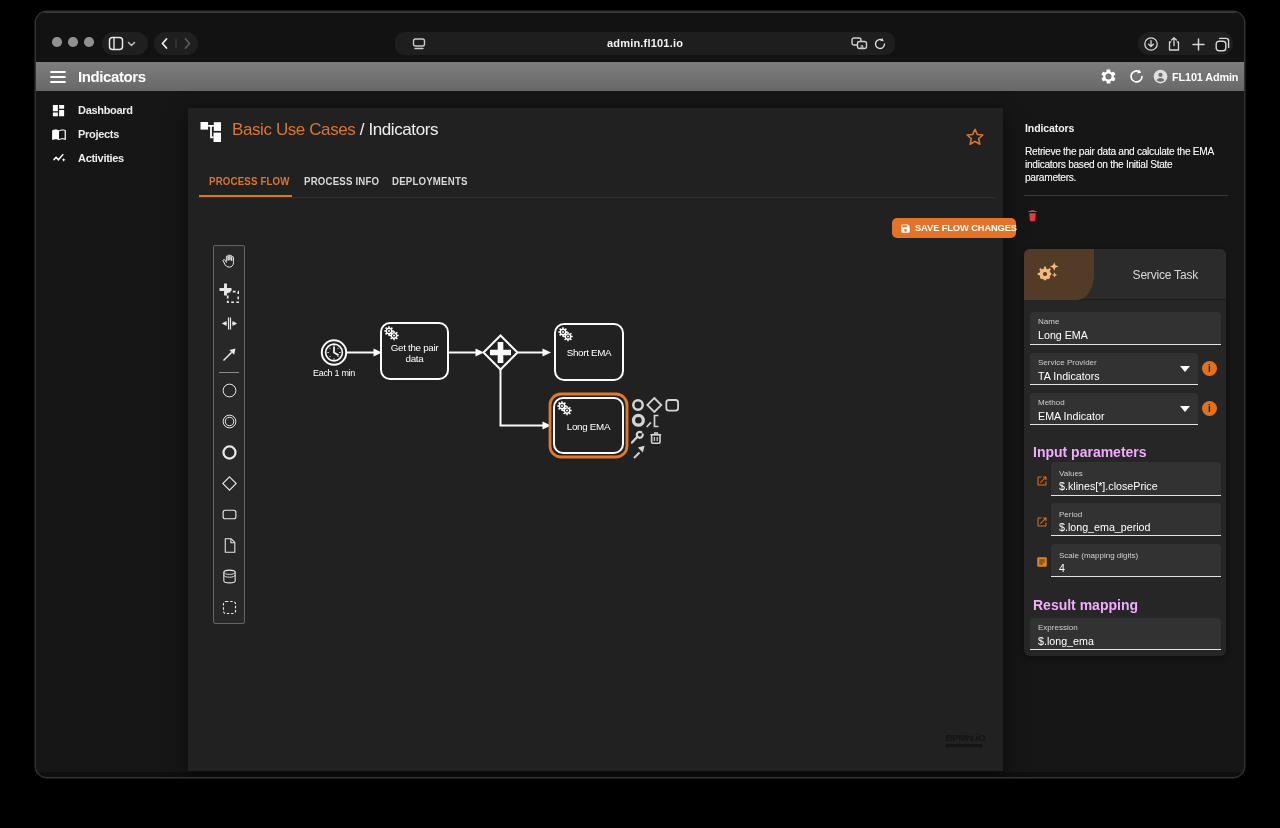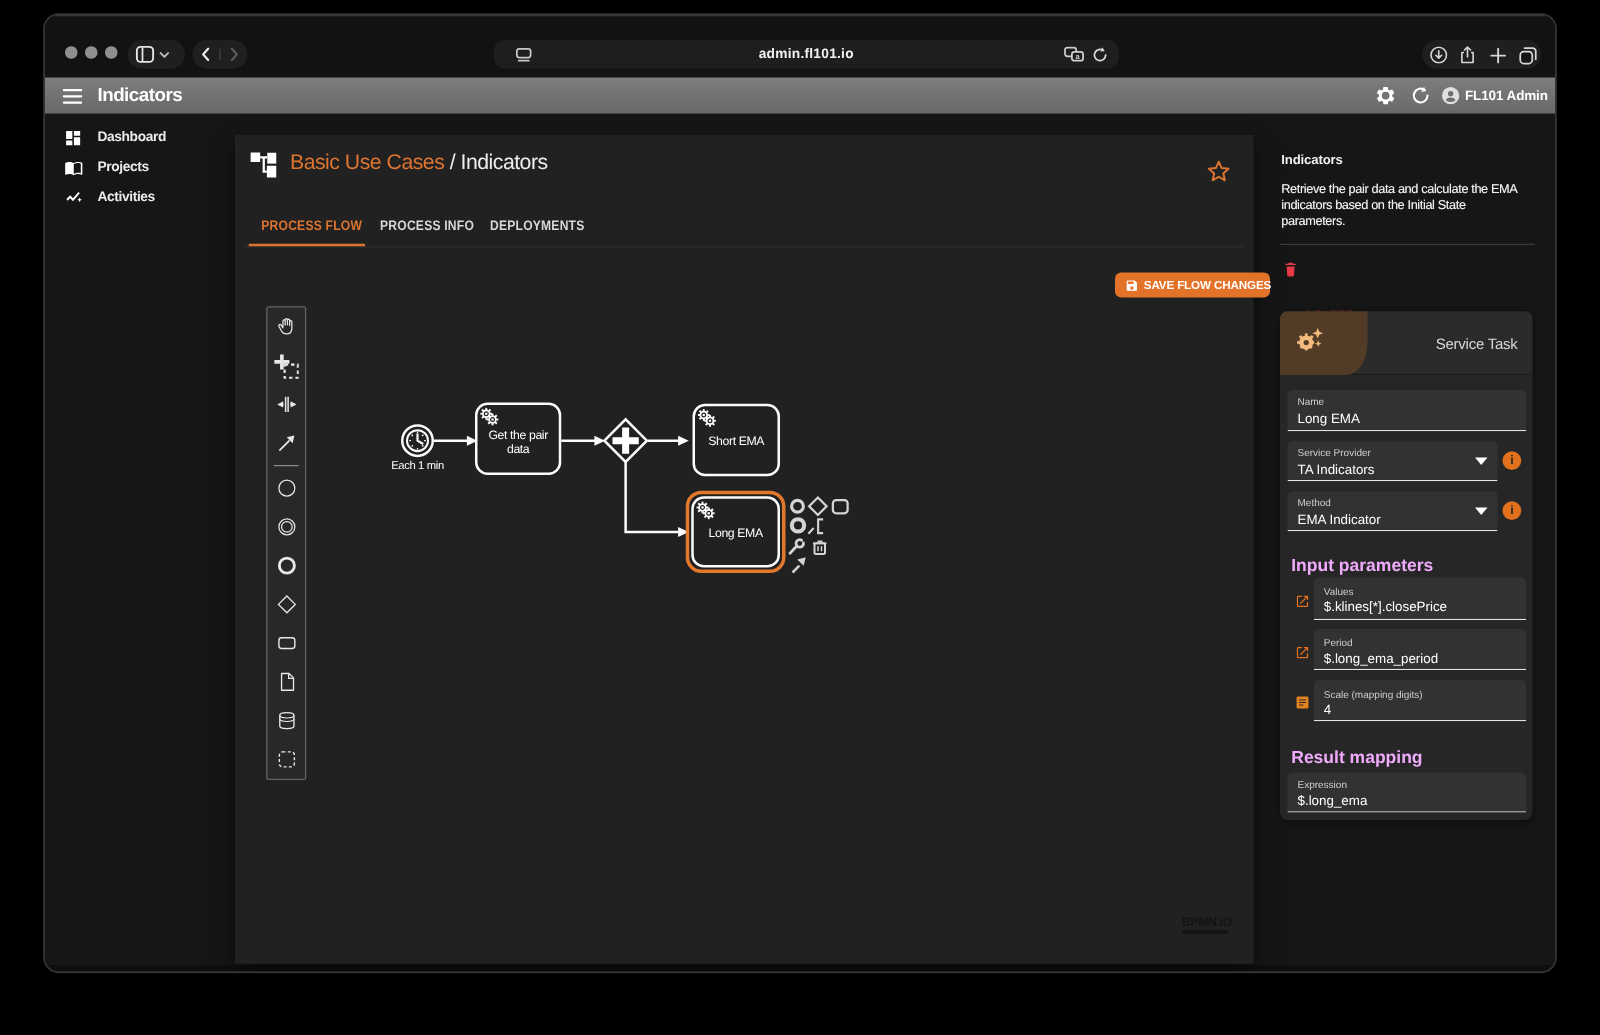--- a/index.html
+++ b/index.html
@@ -33,21 +33,21 @@
 .pi { position:absolute; left:0; width:30px; height:31px; display:flex; align-items:center; justify-content:center; }
 .psep { position:absolute; left:5px; width:20px; height:1px; background:#8a8a8a; }
 
 .rside { position:absolute; left:967px; top:0; width:241px; height:681px; }
 .rtitle { position:absolute; left:22px; top:30.5px; font-size:10.5px; font-weight:bold; letter-spacing:-0.1px; color:#f0f0f0; }
 .rdesc { position:absolute; left:22px; top:54px; width:199px; font-size:10.2px; letter-spacing:-0.3px; line-height:13.2px; color:#f1f1f1; text-shadow:0 0 0.6px rgba(240,240,240,0.55); }
 .delbtn { position:absolute; left:41px; top:121px; color:#ec4139; font-size:9.5px; font-weight:normal; letter-spacing:0.3px;margin-top:35px; }
 .card { position:absolute; left:21px; top:158px; width:202px; height:407px; background:#262626; border-radius:6px; overflow:hidden; box-shadow:0 2px 6px rgba(0,0,0,0.4); }
 .cardhead { position:absolute; left:0; top:0; width:100%; height:51px; background:#2b2b2b; border-bottom:1px solid #1c1c1c; }
 .blob { position:absolute; left:0; top:0; width:70px; height:51px; background:#523c27; border-radius:0; border-bottom-right-radius:17px 26px; }
-.cardtitle { position:absolute; right:12px; top:19px; font-size:12px; letter-spacing:-0.2px; color:#d8d8d8; }
+.cardtitle { position:absolute; right:28px; top:19px; font-size:12px; letter-spacing:-0.2px; color:#d8d8d8; }
 .field { position:absolute; background:#323232; border-radius:4px 4px 0 0; border-bottom:1.4px solid #e3e3e3; }
 .field .lbl { position:absolute; left:8px; top:5px; font-size:8px; color:#cfcfcf; }
 .field .val { position:absolute; left:8px; top:17px; font-size:10.7px; color:#fff; white-space:nowrap; }
 .sechead { position:absolute; left:9px; font-size:14px; font-weight:bold; color:#f0abfc; }
 .ddarrow { position:absolute; width:0; height:0; border-left:5.5px solid transparent; border-right:5.5px solid transparent; border-top:6px solid #fff; }
 .infoi { position:absolute; width:15px; height:15px; border-radius:50%; background:#e2711d; color:#262626; font-size:10px; font-weight:bold; text-align:center; line-height:15px; }
 </style>
 </head>
 <body>
 <div class="window">

